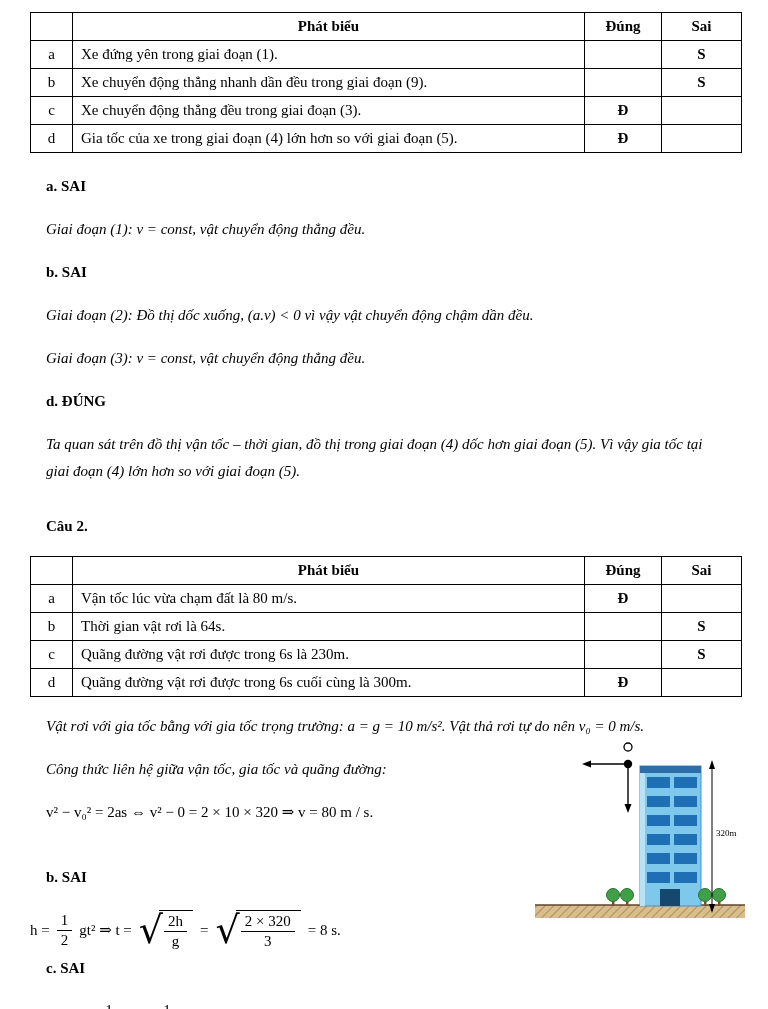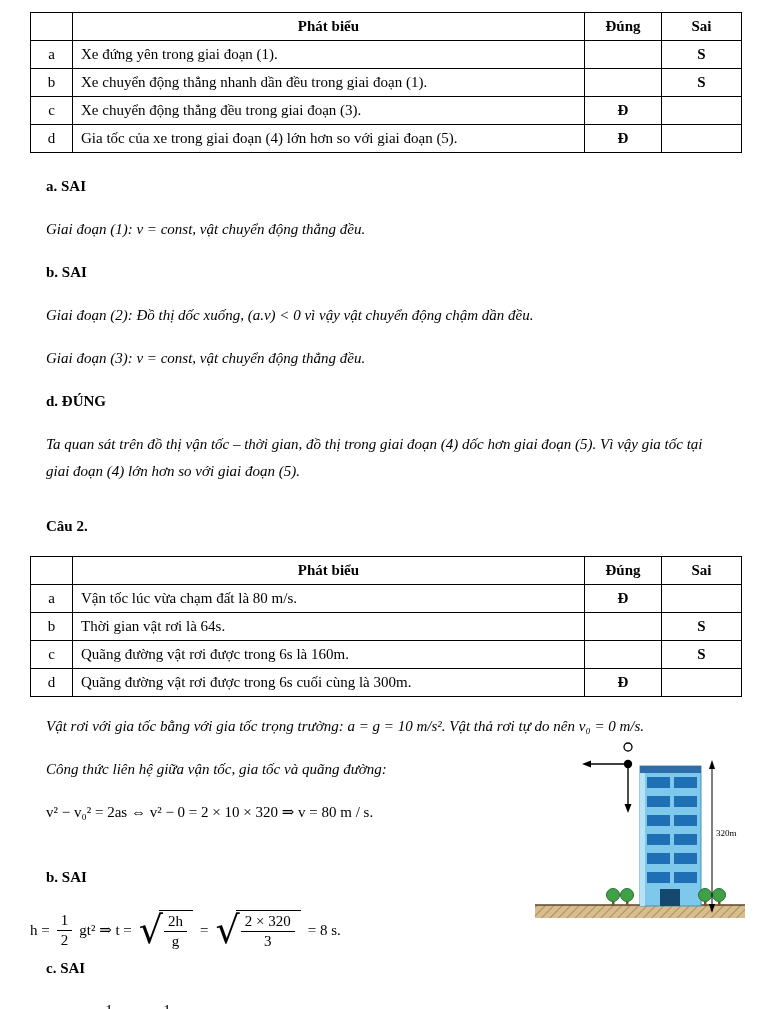--- a/index.html
+++ b/index.html
@@ -56,21 +56,21 @@
           <td class="head-cell">Sai</td>
         </tr>
         <tr>
           <td class="label-cell">a</td>
           <td>Xe đứng yên trong giai đoạn (1).</td>
           <td class="mark-cell"></td>
           <td class="mark-cell">S</td>
         </tr>
         <tr>
           <td class="label-cell">b</td>
-          <td>Xe chuyển động thẳng nhanh dần đều trong giai đoạn (1).</td>
+          <td>Xe chuyển động thẳng nhanh dần đều trong giai đoạn (9).</td>
           <td class="mark-cell"></td>
           <td class="mark-cell">S</td>
         </tr>
         <tr>
           <td class="label-cell">c</td>
           <td>Xe chuyển động thẳng đều trong giai đoạn (3).</td>
           <td class="mark-cell">Đ</td>
           <td class="mark-cell"></td>
         </tr>
         <tr>
@@ -115,21 +115,21 @@
           <td class="mark-cell"></td>
         </tr>
         <tr>
           <td class="label-cell">b</td>
           <td>Thời gian vật rơi là 64s.</td>
           <td class="mark-cell"></td>
           <td class="mark-cell">S</td>
         </tr>
         <tr>
           <td class="label-cell">c</td>
-          <td>Quãng đường vật rơi được trong 6s là 160m.</td>
+          <td>Quãng đường vật rơi được trong 6s là 230m.</td>
           <td class="mark-cell"></td>
           <td class="mark-cell">S</td>
         </tr>
         <tr>
           <td class="label-cell">d</td>
           <td>Quãng đường vật rơi được trong 6s cuối cùng là 300m.</td>
           <td class="mark-cell">Đ</td>
           <td class="mark-cell"></td>
         </tr>
       </tbody>

